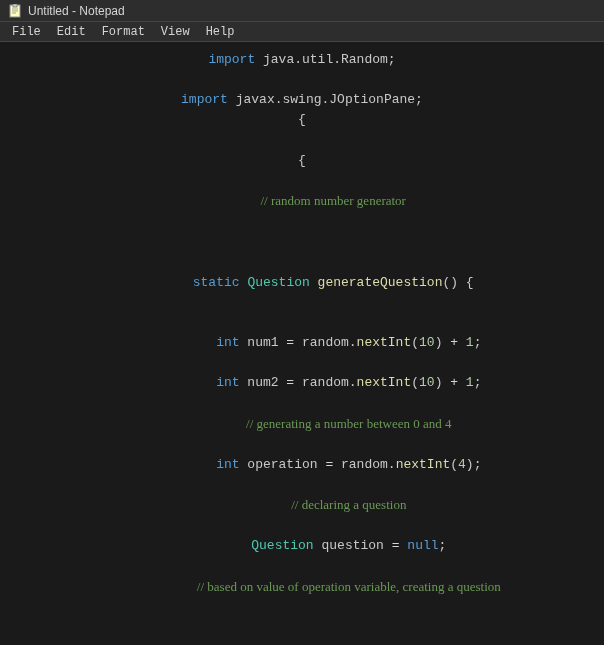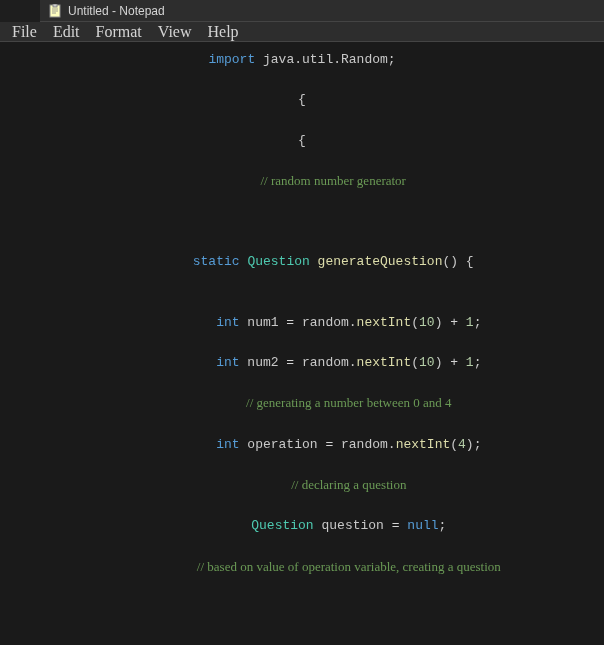--- a/index.html
+++ b/index.html
@@ -18,21 +18,20 @@
       overflow: hidden;
     }
 
     .title-bar {
       background: #2d2d2d;
       height: 22px;
       display: flex;
       align-items: center;
       padding: 0 8px;
       border-bottom: 1px solid #444;
-      margin-left: 40px;
     }
 
     .title-bar-icon {
       width: 16px;
       height: 16px;
       margin-right: 4px;
       display: flex;
       align-items: center;
       justify-content: center;
     }
@@ -46,22 +45,22 @@
     .menu-bar {
       background: #2d2d2d;
       height: 20px;
       display: flex;
       align-items: center;
       padding: 0 4px;
       border-bottom: 1px solid #444;
     }
 
     .menu-item {
-      font-family: Liberation Serif, serif;
-      font-size: 16px;
+      font-family: Liberation Mono, monospace;
+      font-size: 12px;
       color: #d4d4d4;
       padding: 0 8px;
       cursor: pointer;
     }
 
     .editor-area {
       background: #1a1a1a;
       padding: 8px 12px;
       height: calc(645px - 42px);
       overflow: hidden;
@@ -127,20 +126,21 @@
   <span class="menu-item">Format</span>
   <span class="menu-item">View</span>
   <span class="menu-item">Help</span>
 </div>
 
 <div class="editor-area">
   <div>
 
     <div class="code-line"><span class="kw">import</span> java.util.Random;</div>
     <div class="empty-line"></div>
+    <div class="code-line"><span class="kw">import</span> javax.swing.JOptionPane;</div>
     <div class="code-line">{</div>
     <div class="empty-line"></div>
     <div class="code-line">{</div>
     <div class="empty-line"></div>
     <div class="code-line">        <span class="cm">// random number generator</span></div>
     <div class="empty-line"></div>
     <div class="empty-line"></div>
     <div class="empty-line"></div>
     <div class="code-line">        <span class="kw">static</span> <span class="cls">Question</span> <span class="fn">generateQuestion</span>() {</div>
     <div class="empty-line"></div>

